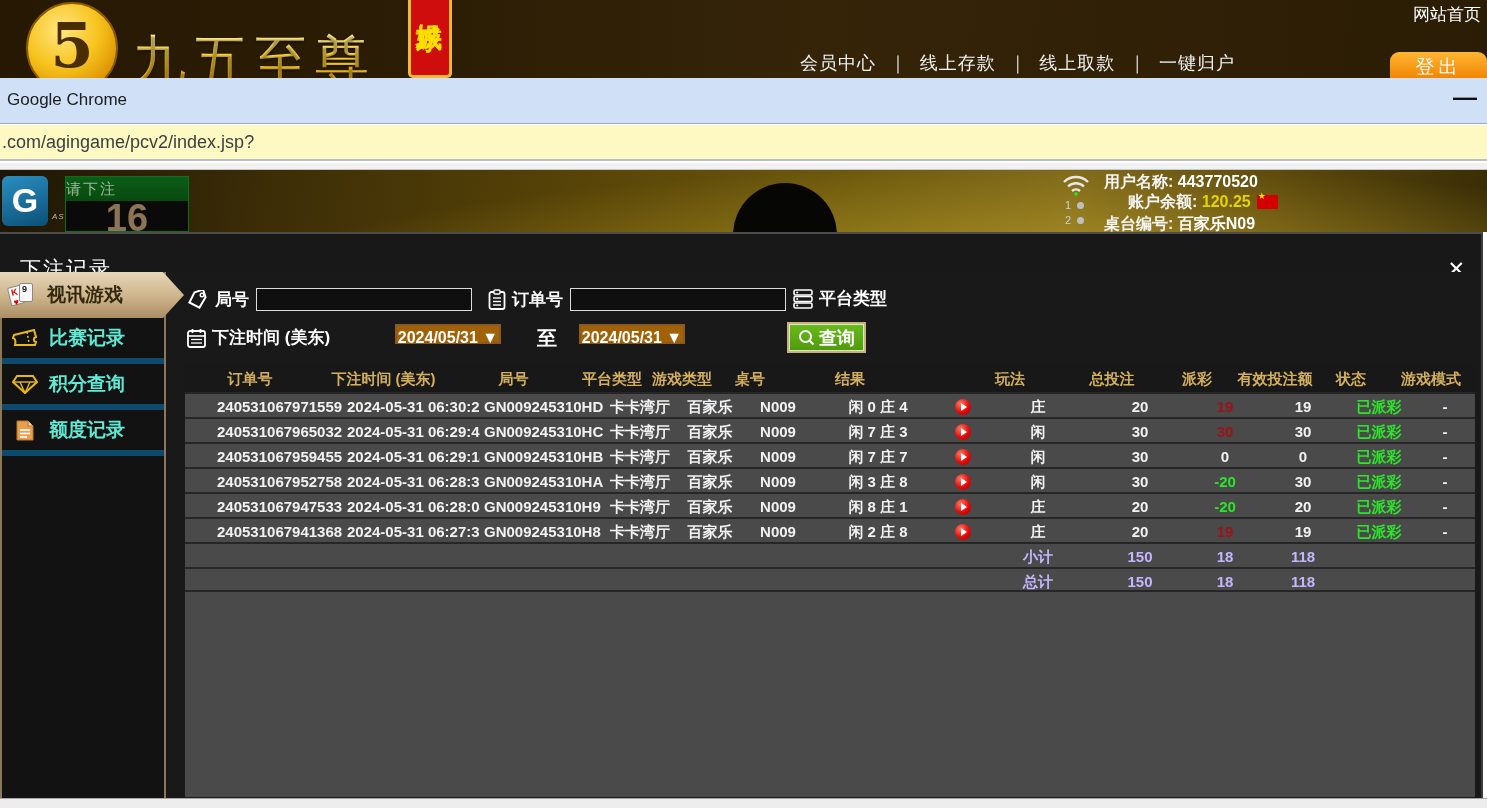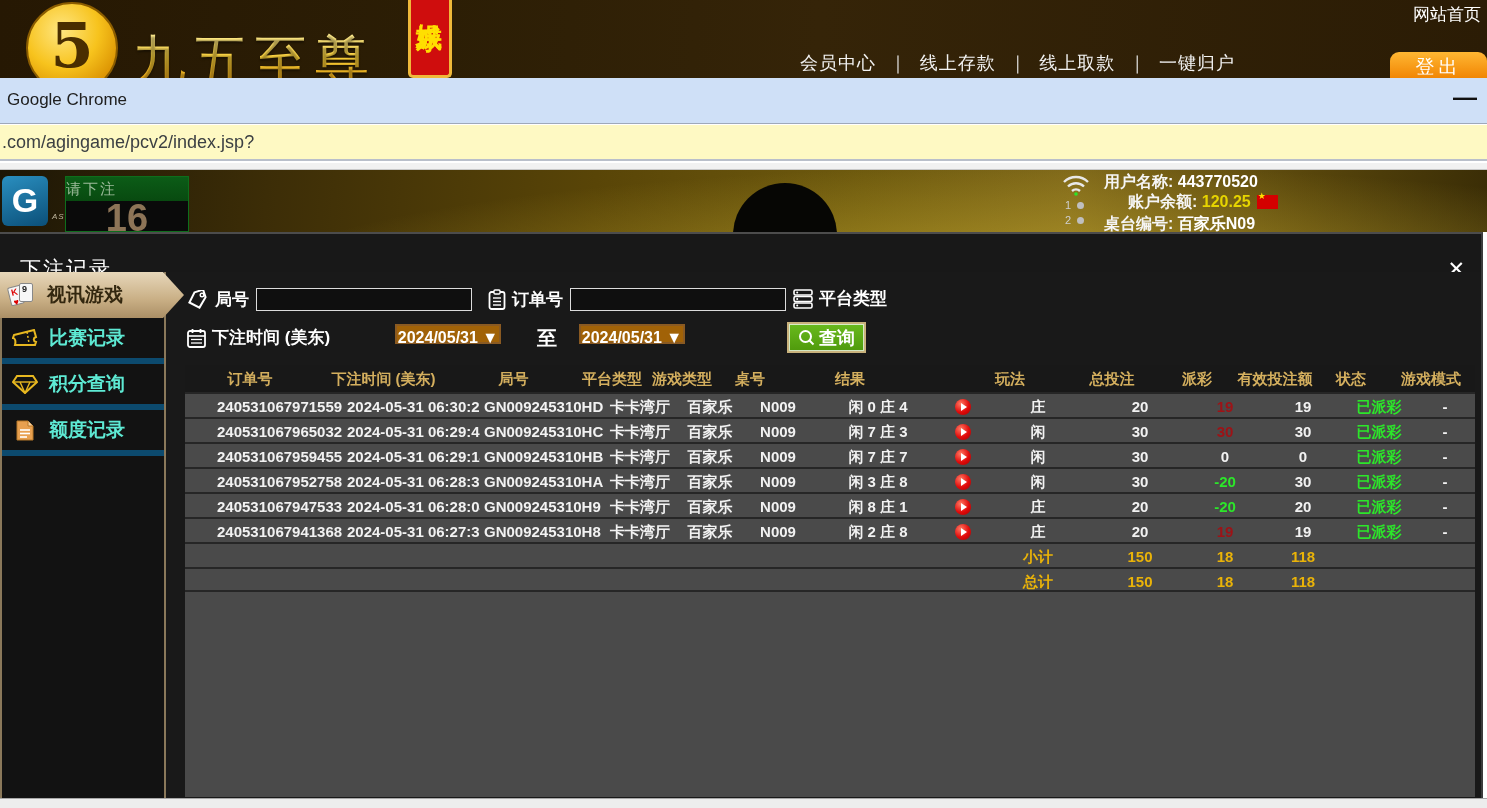--- a/index.html
+++ b/index.html
@@ -136,21 +136,21 @@
   .td { color:#f2f2f2; }
   .a-left { text-align:left; padding-left:4px; }
   .a-center { text-align:center; }
   .c0{width:130px}.c1{width:137px}.c2{width:123px}.c3{width:74px}.c4{width:66px}.c5{width:70px}
   .c6{width:130px}.c7{width:40px}.c8{width:110px}.c9{width:94px}.c10{width:76px}.c11{width:80px}
   .c12{width:72px}.c13{flex:1}
   .pay-pos { color:#9e1216; }
   .pay-neg { color:#2ce62a; }
   .pay-zero { color:#f2f2f2; }
   .status-green { color:#2ce62a; }
-  .sum-cell { color:#eab308; }
+  .sum-cell { color:#c4b5fd; }
   .play { display:inline-block; width:16px; height:16px; border-radius:50%; vertical-align:-3px;
     background:radial-gradient(circle at 35% 30%,#ff7a64,#e10a0a 55%,#a80000 100%); position:relative; cursor:pointer; }
   .play .tri { position:absolute; left:6px; top:4px; width:0; height:0;
     border-top:4px solid transparent; border-bottom:4px solid transparent; border-left:6px solid #fff; }
 
   
   #bottom-strip { position:absolute; top:798px; left:0; width:1487px; height:10px;
     background:#ededed; border-top:1px solid #a8a8a8; }
   svg { display:block; }
 </style>

